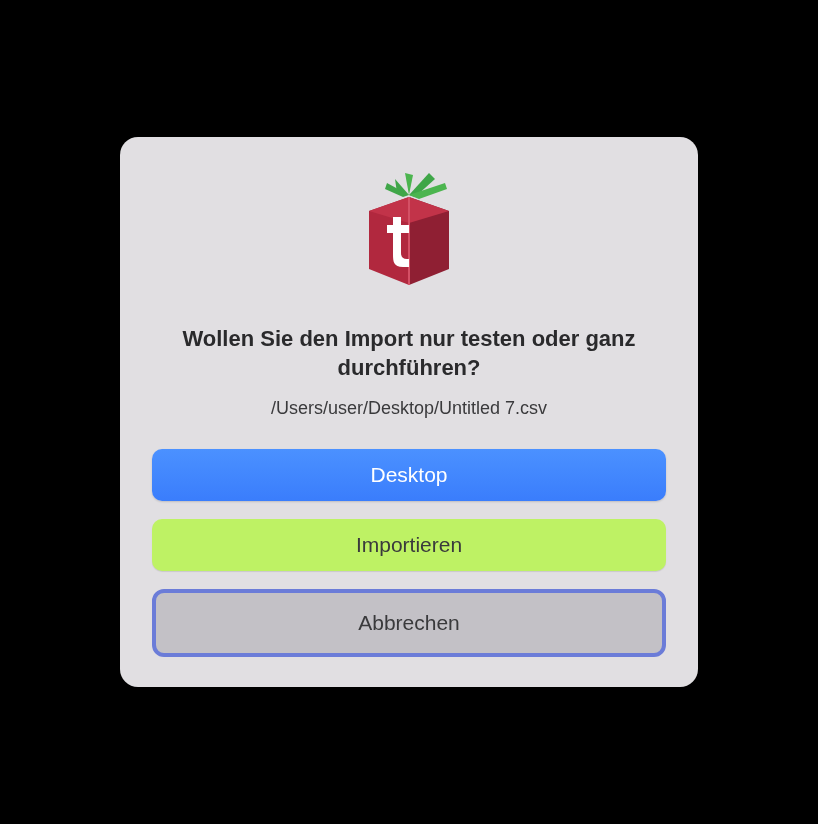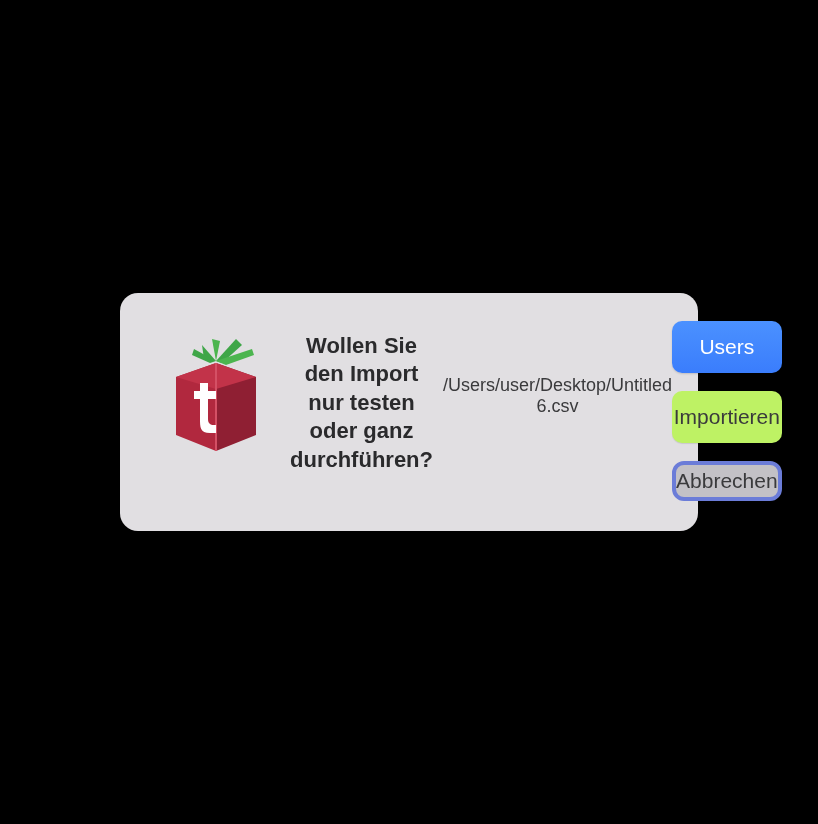--- a/index.html
+++ b/index.html
@@ -15,21 +15,21 @@
       align-items: center;
       justify-content: center;
       font-family: -apple-system, BlinkMacSystemFont, "Segoe UI", Helvetica, Arial, sans-serif;
     }
     .dialog {
       width: 578px;
       background: #e1dfe2;
       border-radius: 18px;
       padding: 28px 32px 30px 32px;
       display: flex;
-      flex-direction: row;
+      flex-direction: column;
       align-items: center;
       box-shadow: 0 0 0 1px rgba(0,0,0,0.08);
     }
     .app-icon {
       width: 128px;
       height: 128px;
       margin-top: 4px;
       margin-bottom: 28px;
       display: flex;
       align-items: center;
@@ -77,21 +77,21 @@
     }
     .btn-secondary {
       background: #bef264;
       color: #3a3a3c;
       box-shadow: 0 1px 1px rgba(0,0,0,0.1);
     }
     .btn-cancel {
       background: #c3c1c6;
       color: #3a3a3c;
       border: 4px solid #6b7cd8;
-      height: 40px;
+      height: 68px;
       border-radius: 12px;
     }
   </style>
 </head>
 <body>
 
 <div class="dialog">
 
   <div class="app-icon">
     <svg viewBox="0 0 128 128" width="128" height="128">
@@ -113,21 +113,21 @@
       <path d="M64 28 L64 116" stroke="#d45065" stroke-width="2"></path>
 
       <g fill="#ffffff" transform="translate(34,48)">
         <path d="M14 8 L14 0 L22 0 L22 8 L30 8 L30 16 L22 16 L22 36 C22 40 24 42 28 42 L30 42 L30 50 L24 50 C14 50 14 44 14 36 L14 16 L8 16 L8 8 Z"></path>
       </g>
     </svg>
   </div>
 
   <h1 class="dialog-title">Wollen Sie den Import nur testen oder ganz durchführen?</h1>
 
-  <p class="dialog-message">/Users/user/Desktop/Untitled 6.csv</p>
+  <p class="dialog-message">/Users/user/Desktop/Untitled 7.csv</p>
 
   <div class="button-stack">
-    <button class="btn btn-primary">Users</button>
+    <button class="btn btn-primary">Desktop</button>
     <button class="btn btn-secondary">Importieren</button>
     <button class="btn btn-cancel">Abbrechen</button>
   </div>
 
 </div>
 
 </body></html>

